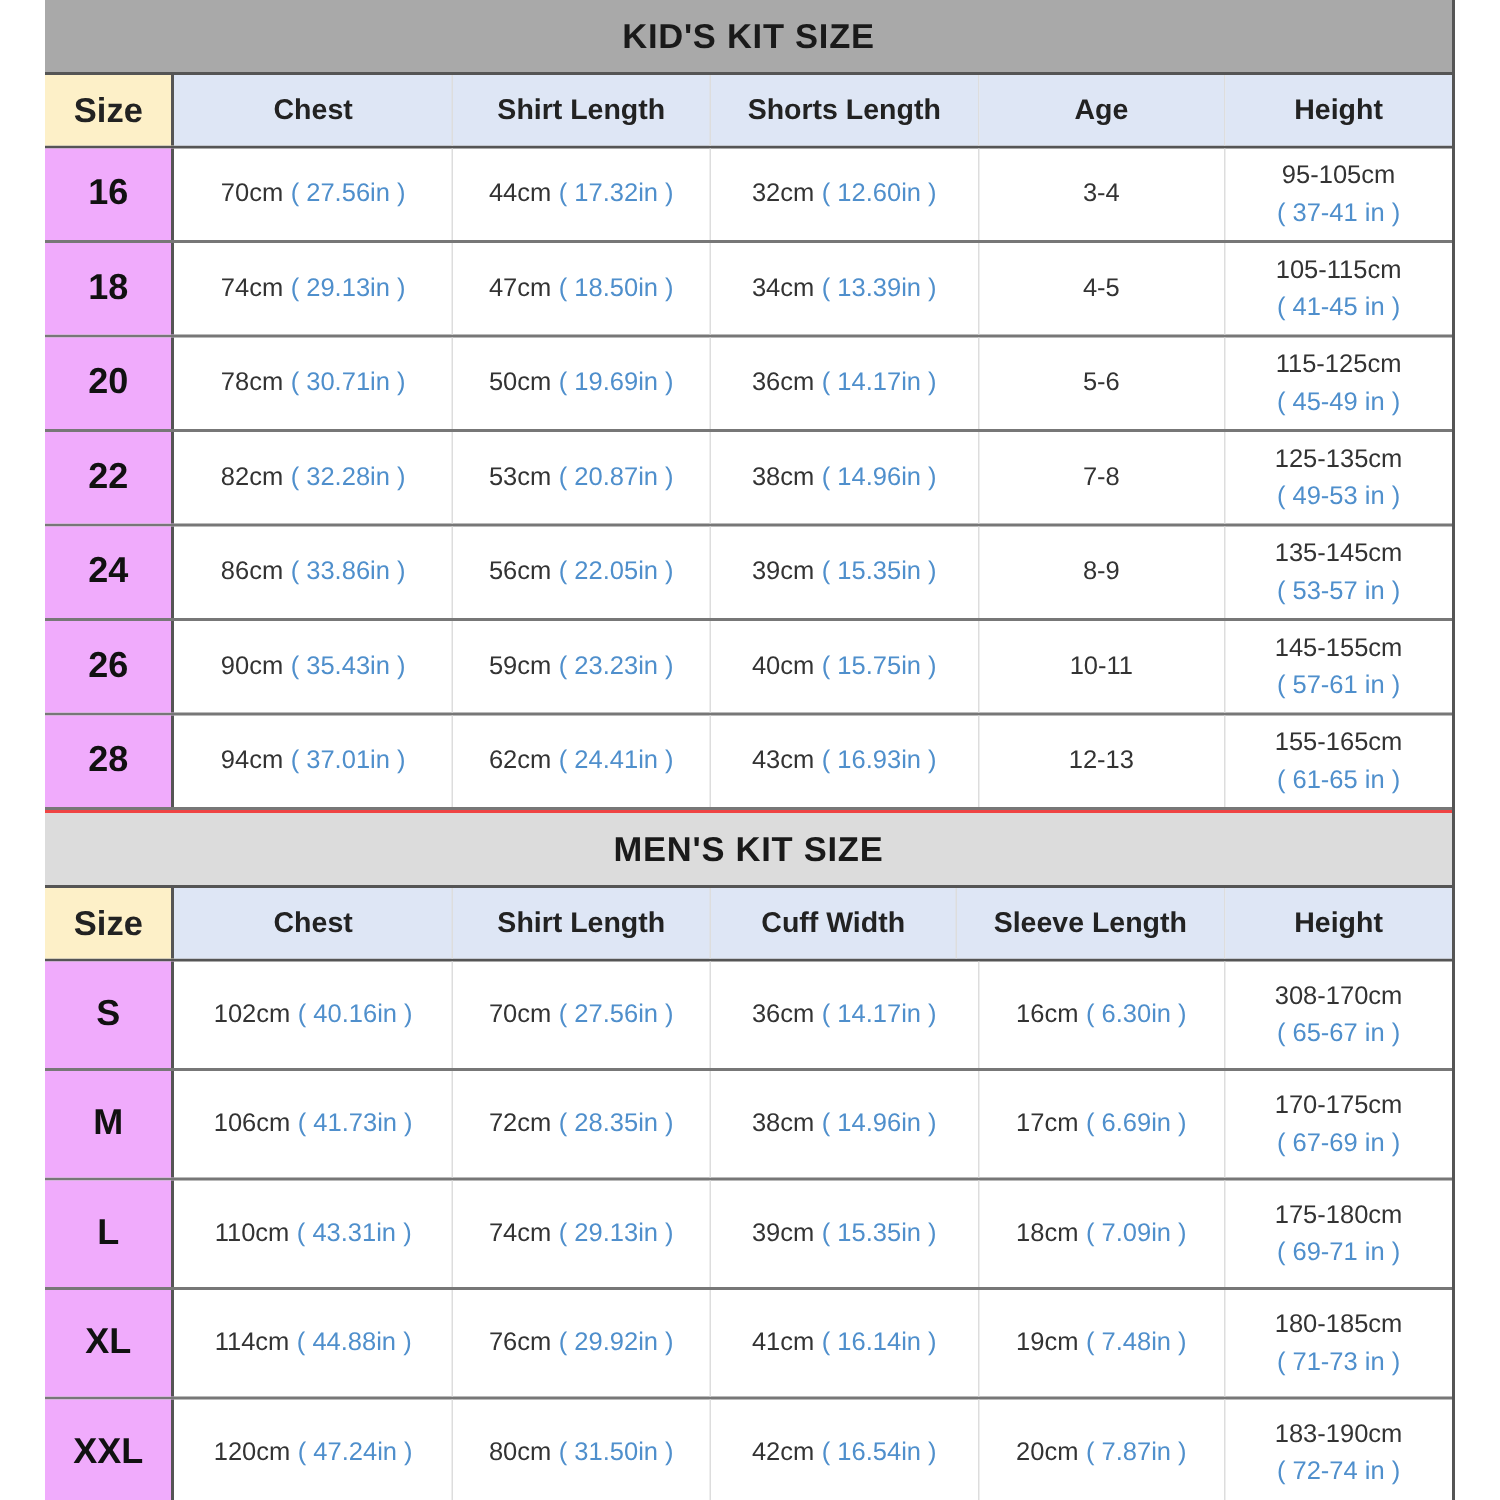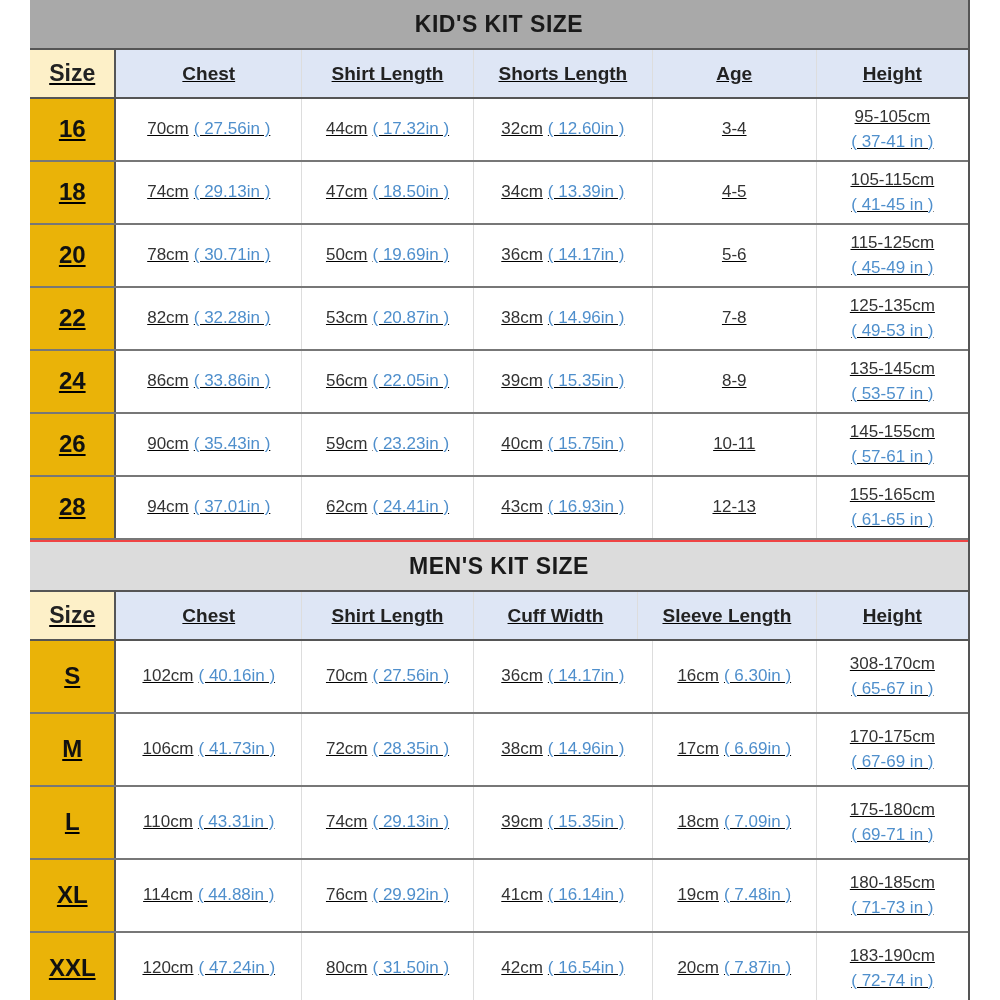--- a/index.html
+++ b/index.html
@@ -1,24 +1,24 @@
 <!DOCTYPE html>
 <html><head>
 <meta charset="utf-8">
 <style>
   html,body{margin:0;padding:0;background:#fff;}
   body{width:1000px;height:1000px;position:relative;overflow:hidden;font-family:"Liberation Sans",sans-serif;}
   .wrap{position:absolute;left:30px;top:0;width:938px;border-right:2px solid #555;}
   .title{height:48px;display:flex;align-items:center;justify-content:center;font-size:23px;font-weight:bold;color:#1a1a1a;border-bottom:2px solid #555;letter-spacing:0.5px;}
   .title.kids{background:#a9a9a9;}
   .title.men{background:#dcdcdc;border-top:2px solid #ef4444;}
-  .row{display:flex;border-bottom:2px solid #777;box-sizing:border-box;text-decoration:underline;}
+  .row{display:flex;border-bottom:2px solid #777;box-sizing:border-box;}
   .row.head{height:49px;border-bottom:2px solid #555;}
   .cell{display:flex;flex-direction:column;align-items:center;justify-content:center;border-right:1px solid #ddd;box-sizing:border-box;font-size:17px;color:#333;text-align:center;line-height:1.45;}
-  .c0{width:88px;background:#eab308;border-right:2px solid #555;font-weight:bold;font-size:24px;color:#111;}
+  .c0{width:88px;background:#f0abfc;border-right:2px solid #555;font-weight:bold;font-size:24px;color:#111;}
   .c1{width:189px;}.c2{width:175px;}.c3{width:182px;}.c4{width:167px;}.c5{width:154px;border-right:none;}
   .head .cell{background:#dee6f5;font-weight:bold;font-size:19px;color:#222;}
   .head .c0{background:#fdf0c8;font-size:23px;}
   .cm{color:#333;}
   .inch{color:#4f8fcc;margin-left:5px;}
   .kid .row.data{height:63px;}
   .men .row.data{height:73px;}
   .h2{display:block;}
 </style>
 </head>

